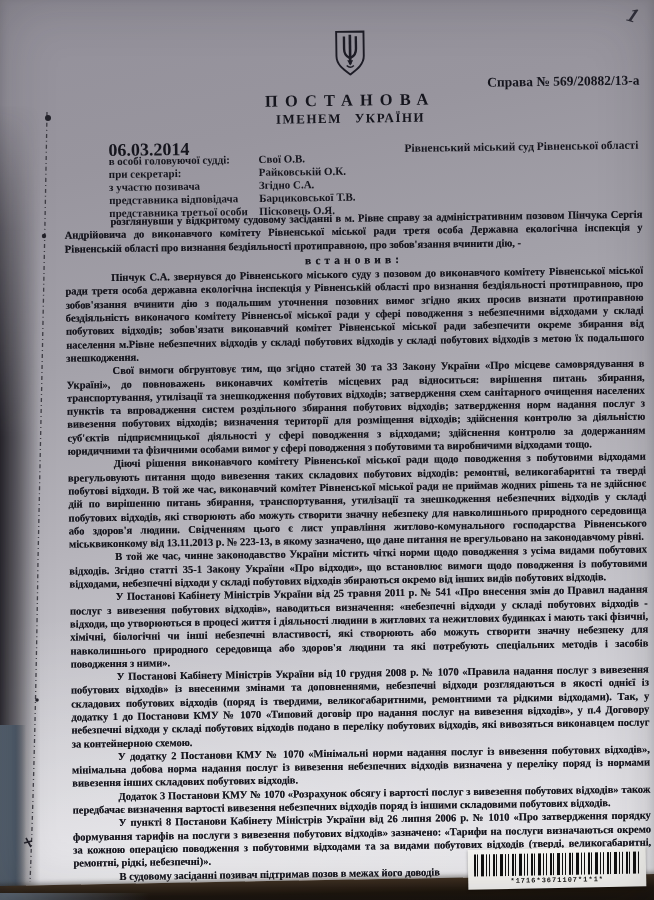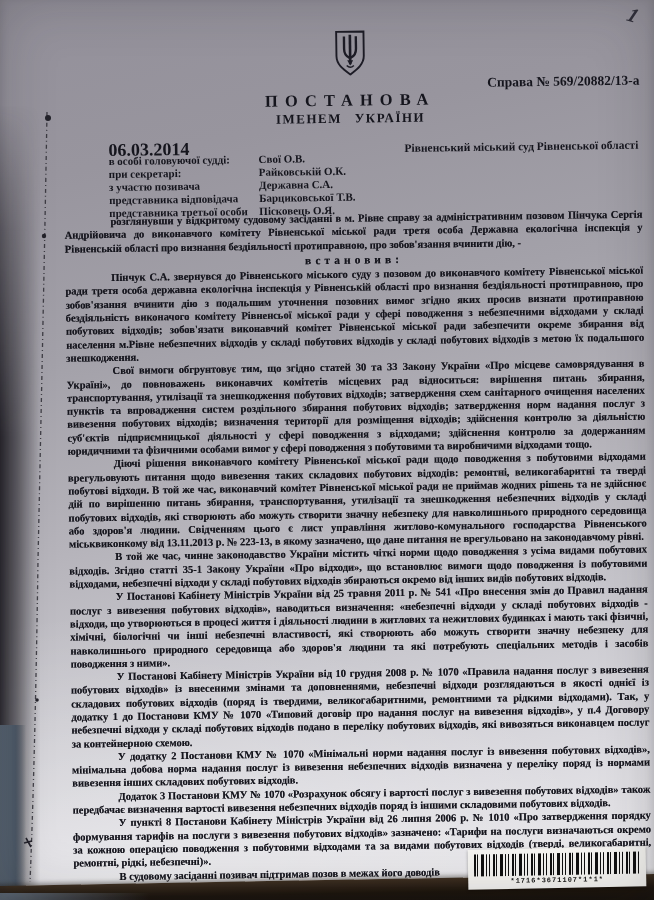--- a/index.html
+++ b/index.html
@@ -104,21 +104,21 @@
         <div class="party-row">
           <span class="p-label">в особі головуючої судді:</span>
           <span class="p-name">Свої О.В.</span>
         </div>
         <div class="party-row">
           <span class="p-label">при секретарі:</span>
           <span class="p-name">Райковській О.К.</span>
         </div>
         <div class="party-row">
           <span class="p-label">з участю позивача</span>
-          <span class="p-name">Державна С.А.</span>
+          <span class="p-name">Згідно С.А.</span>
         </div>
         <div class="party-row">
           <span class="p-label">представника відповідача</span>
           <span class="p-name">Барциковської Т.В.</span>
         </div>
         <div class="party-row">
           <span class="p-label">представника третьої особи</span>
           <span class="p-name">Пісковець О.Я.</span>
         </div>
       </div>

